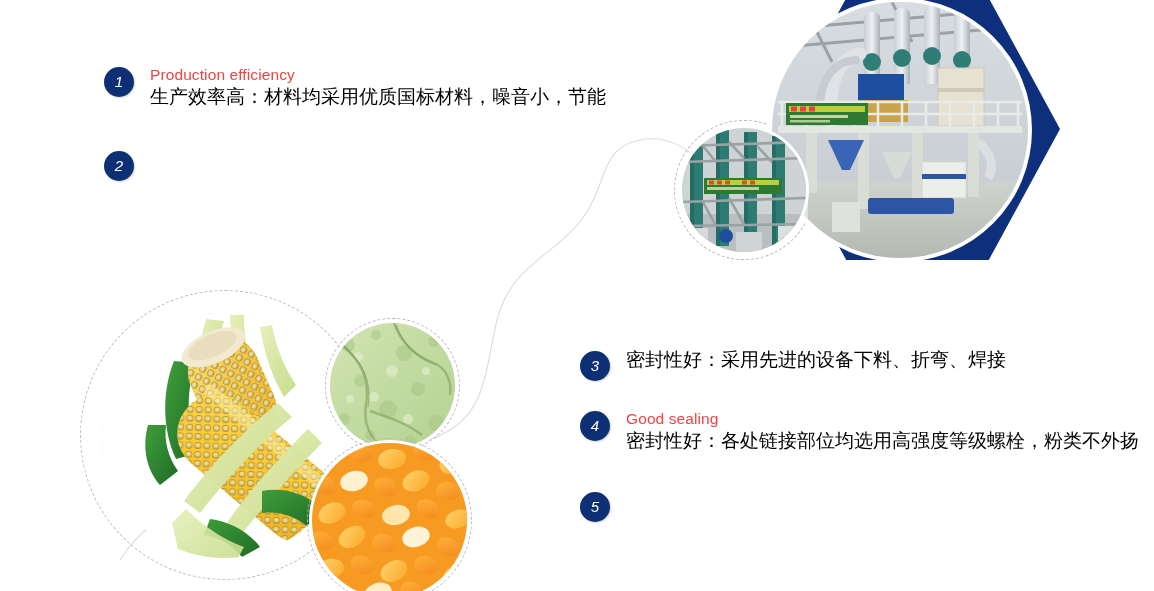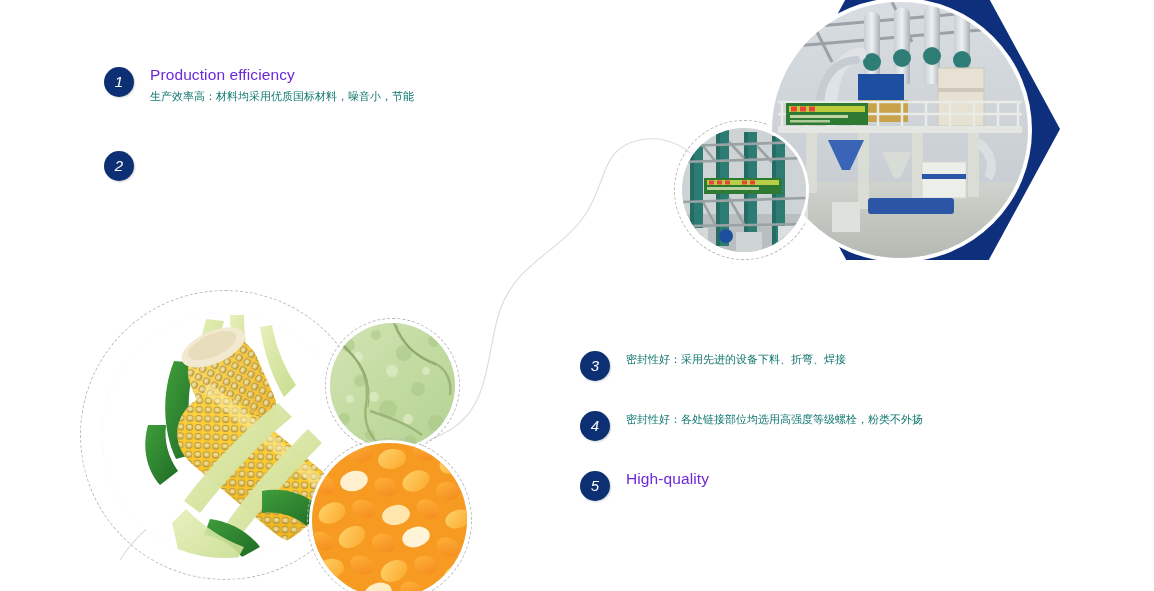--- a/index.html
+++ b/index.html
@@ -48,29 +48,29 @@
     background: #0d2f73;
     color: #ffffff;
     font-style: italic;
     font-size: 15px;
     font-weight: normal;
     line-height: 30px;
     text-align: center;
     box-shadow: 1px 1px 2px rgba(0,0,0,0.18);
   }
   .feature-title {
-    color: #6d28d9;
+    color: #ef4444;
     font-size: 15.5px;
     line-height: 21px;
     letter-spacing: 0.1px;
     white-space: nowrap;
   }
   .feature-desc {
-    color: #0f766e;
-    font-size: 11px;
+    color: #000000;
+    font-size: 19px;
     line-height: 23px;
     white-space: nowrap;
   }
 
   
   .top-left .feature-item { margin-bottom: 40px; }
   .bottom-right .feature-item { margin-bottom: 37px; }
 
   
   .hex-group { position: absolute; left: 660px; top: 0px; width: 494px; height: 290px; }
@@ -166,26 +166,26 @@
 
   <div class="feature-list bottom-right">
 
     <div class="feature-item">
       <span class="badge">3</span>
       <div class="feature-desc">密封性好：采用先进的设备下料、折弯、焊接</div>
     </div>
 
     <div class="feature-item">
       <span class="badge">4</span>
+      <div class="feature-title">Good sealing</div>
       <div class="feature-desc">密封性好：各处链接部位均选用高强度等级螺栓，粉类不外扬</div>
     </div>
 
     <div class="feature-item">
       <span class="badge">5</span>
-      <div class="feature-title">High-quality</div>
     </div>
 
   </div>
 
   <div class="hex-group">
 
     <div class="hexagon"></div>
 
     <div class="dashed-ring side-mill-ring"></div>
 

